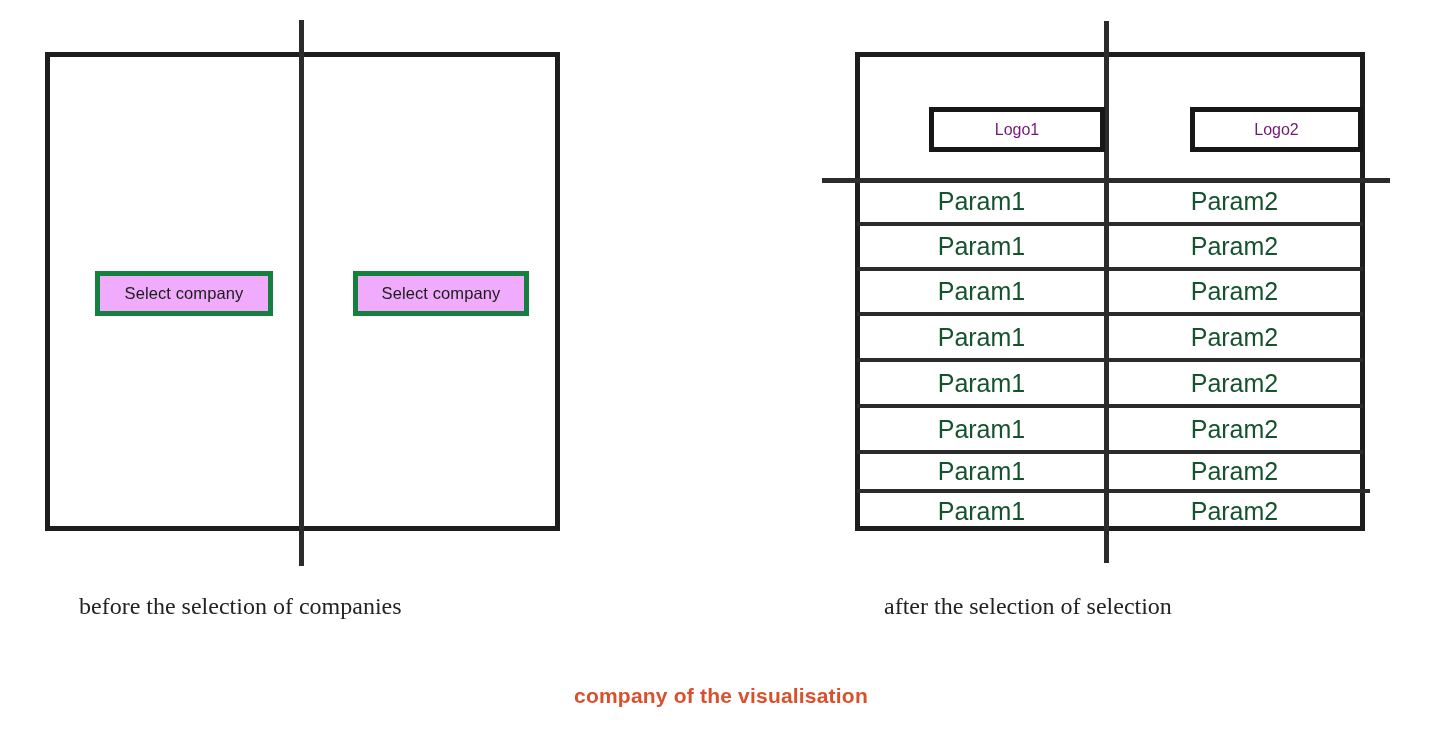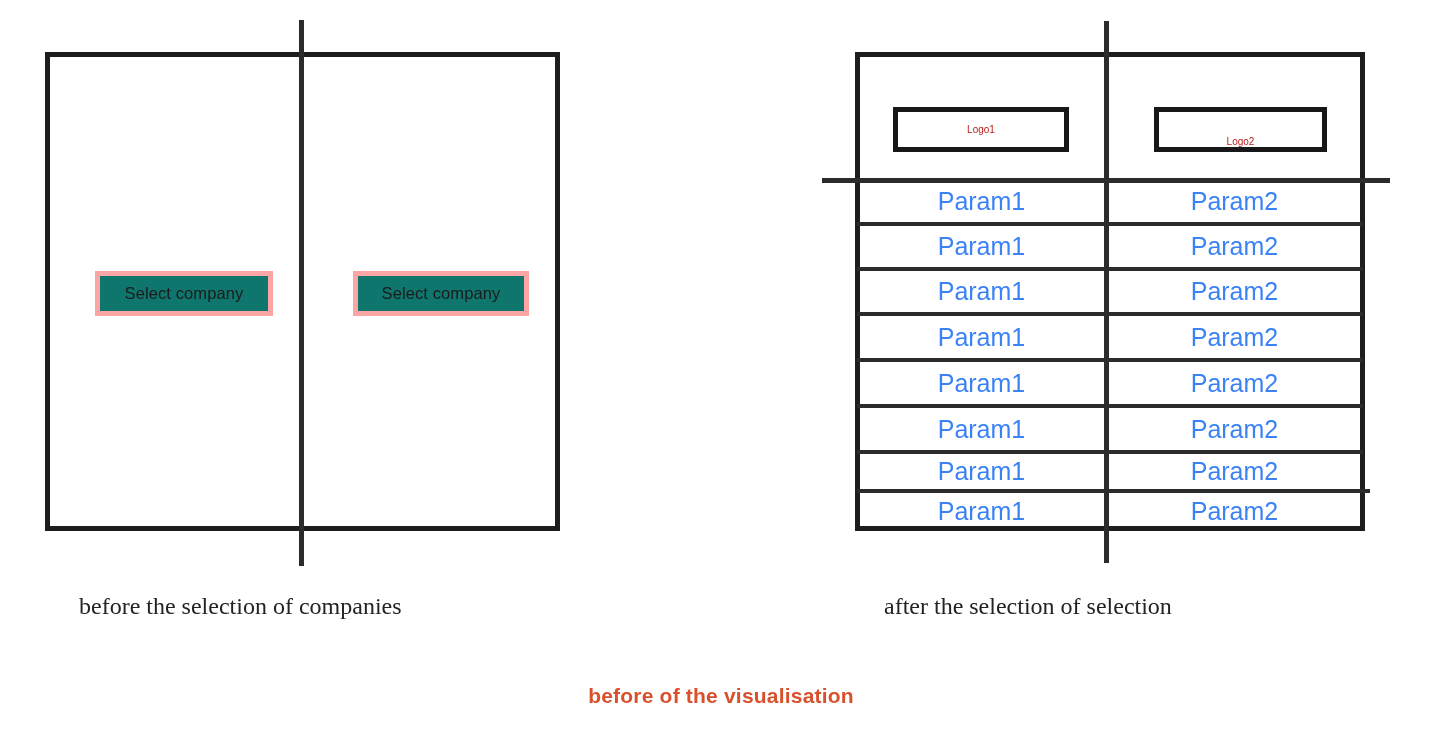--- a/index.html
+++ b/index.html
@@ -50,22 +50,22 @@
   }
   #before-divider {
     left: 299px;
     top: 20px;
     height: 546px;
   }
 
   .select-btn {
     position: absolute;
     box-sizing: border-box;
-    border: 5px solid #fca5a5;
-    background: #0f766e;
+    border: 5px solid #15803d;
+    background: #f0abfc;
     display: flex;
     align-items: center;
     justify-content: center;
     font-size: 16.5px;
     color: #1b1b1b;
     letter-spacing: .1px;
     cursor: pointer;
   }
   #select-company-left  { left: 95px;  top: 271px; width: 178px; height: 45px; }
   #select-company-right { left: 353px; top: 271px; width: 176px; height: 45px; }
@@ -101,42 +101,43 @@
   }
 
   .logo-box {
     position: absolute;
     box-sizing: border-box;
     border: 5px solid #171717;
     background: #ffffff;
     display: flex;
     align-items: center;
     justify-content: center;
-    font-size: 10px;
-    color: #b91c1c;
+    font-size: 16px;
+    color: #701a75;
+    margin-left: 36px;
   }
   #logo-box-1 { left: 893px;  top: 107px; width: 176px; height: 45px; }
-  #logo-box-2 { left: 1154px; top: 107px; width: 173px; height: 45px; align-items: flex-end; }
+  #logo-box-2 { left: 1154px; top: 107px; width: 173px; height: 45px; }
 
   
   .param-row {
     position: absolute;
     left: 857px;
     width: 506px;
     box-sizing: border-box;
     border-bottom: 4px solid #2b2b2b;
     display: flex;
   }
   .param-cell {
     flex: 0 0 auto;
     display: flex;
     align-items: center;
     justify-content: center;
     font-size: 25px;
-    color: #3b82f6;
+    color: #14532d;
     line-height: 1;
   }
   .param-cell.left  { width: 249px; }
   .param-cell.right { width: 257px; }
   .param-row:last-of-type { border-bottom: none; }
 
   
   .caption {
     position: absolute;
     font-size: 24px;
@@ -220,15 +221,15 @@
         <div class="param-cell right">Param2</div>
       </div>
       <div class="param-row" style="top: 493px; height: 36px;">
         <div class="param-cell left">Param1</div>
         <div class="param-cell right">Param2</div>
       </div>
     </div>
 
   <div class="caption" id="caption-after">after the selection of selection</div>
 
-  <div id="caption-main">before of the visualisation</div>
+  <div id="caption-main">company of the visualisation</div>
 
 </div>
 
 </body></html>

